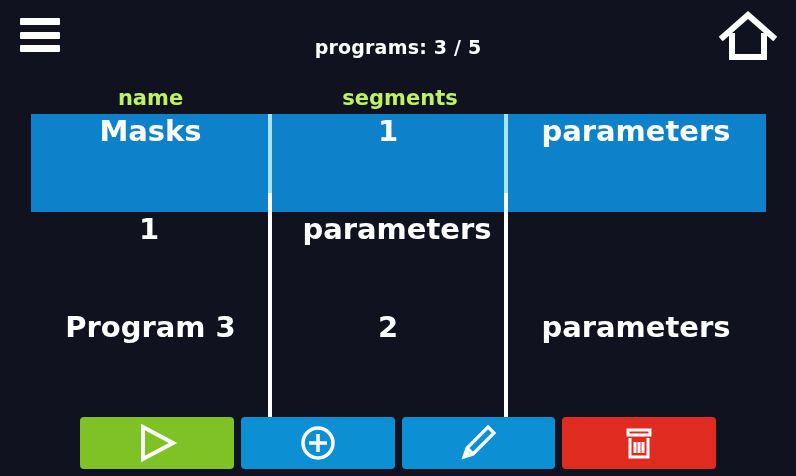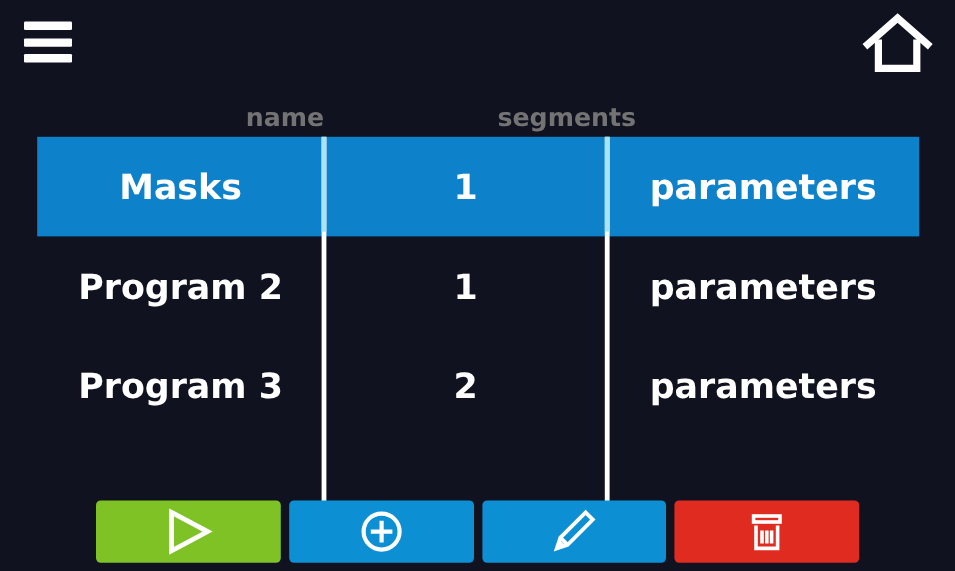--- a/index.html
+++ b/index.html
@@ -73,38 +73,38 @@
   }
   .thead {
     display: flex;
     width: 100%;
     height: 32px;
     align-items: flex-end;
   }
   .thead .th {
     font-size: 21px;
     font-weight: bold;
-    text-align: right;
+    text-align: center;
     line-height: 24px;
-    color: #737373;
+    color: #bef264;
   }
   .col-name    { width: 239px; }
   .col-seg     { width: 236px; }
   .col-prio    { width: 260px; }
 
   .rows {
     position: relative;
     margin-top: 4px;
     width: 100%;
   }
   .row {
     display: flex;
     width: 100%;
-    height: 83px;
-    align-items: center;
+    height: 98px;
+    align-items: flex-start;
   }
   .row.selected { background: #0e81cb; }
   .cell {
     font-size: 29px;
     font-weight: bold;
     text-align: center;
     color: #ffffff;
     white-space: nowrap;
   }
   .cell.name { width: 239px; }
@@ -163,20 +163,21 @@
 <div id="screen">
 
   <div class="topbar">
 
     <div class="hamburger">
       <span></span>
       <span></span>
       <span></span>
     </div>
 
+    <div class="prog-count">programs: 3 / 5</div>
 
     <div class="home-btn">
       <svg width="60" height="52" viewBox="0 0 60 52" aria-hidden="true">
         <path d="M5 27 L30 5 L55 27" fill="none" stroke="#ffffff" stroke-width="6" stroke-linecap="square" stroke-linejoin="miter"></path>
         <path d="M14 26 L14 47 L46 47 L46 26" fill="none" stroke="#ffffff" stroke-width="6" stroke-linecap="square" stroke-linejoin="miter"></path>
       </svg>
     </div>
   </div>
 
   <div class="table">
@@ -188,21 +189,20 @@
 
     <div class="rows">
 
       <div class="row selected">
         <div class="cell name">Masks</div>
         <div class="cell seg">1</div>
         <div class="cell prio">parameters</div>
       </div>
 
       <div class="row">
-        <div class="cell name">Program 2</div>
         <div class="cell seg">1</div>
         <div class="cell prio">parameters</div>
       </div>
 
       <div class="row">
         <div class="cell name">Program 3</div>
         <div class="cell seg">2</div>
         <div class="cell prio">parameters</div>
       </div>
 

